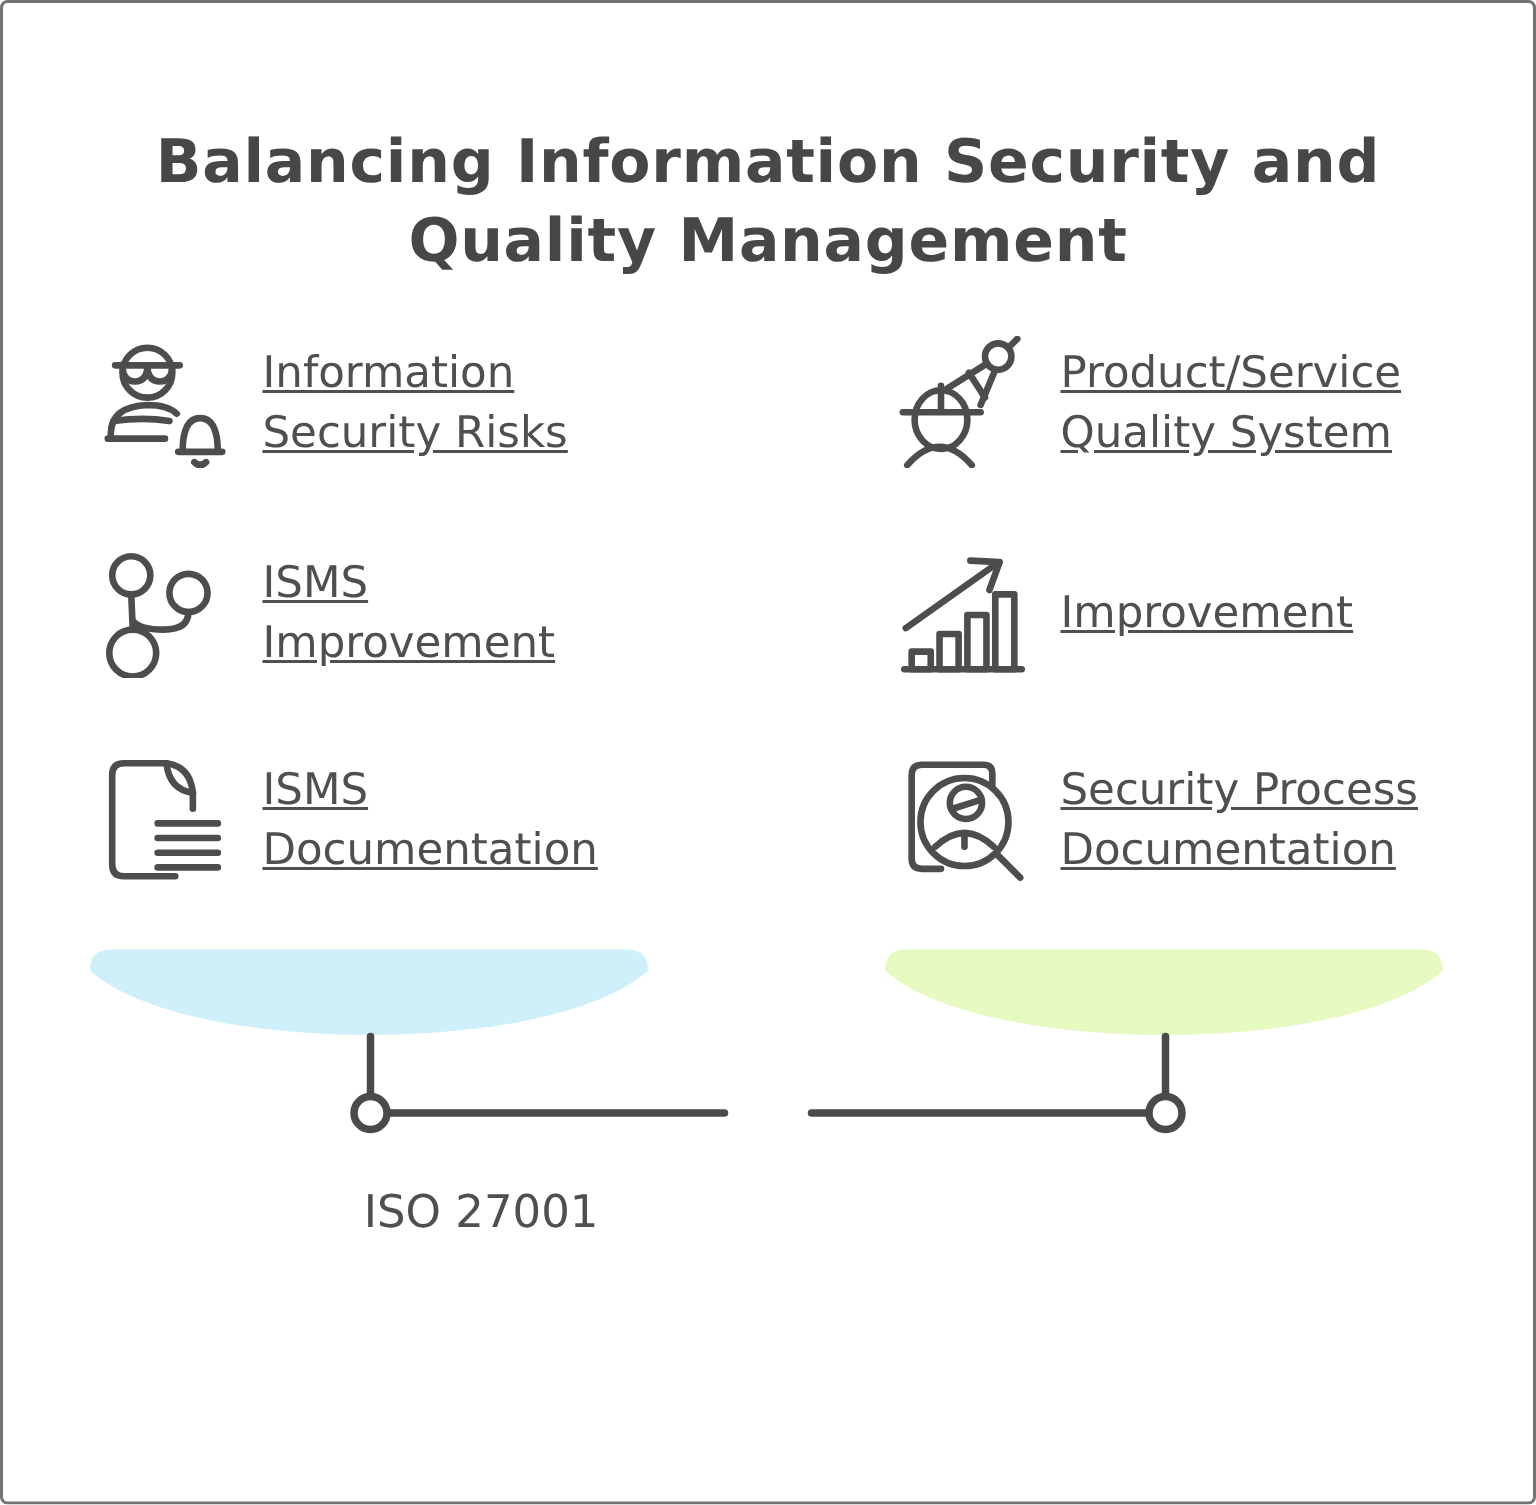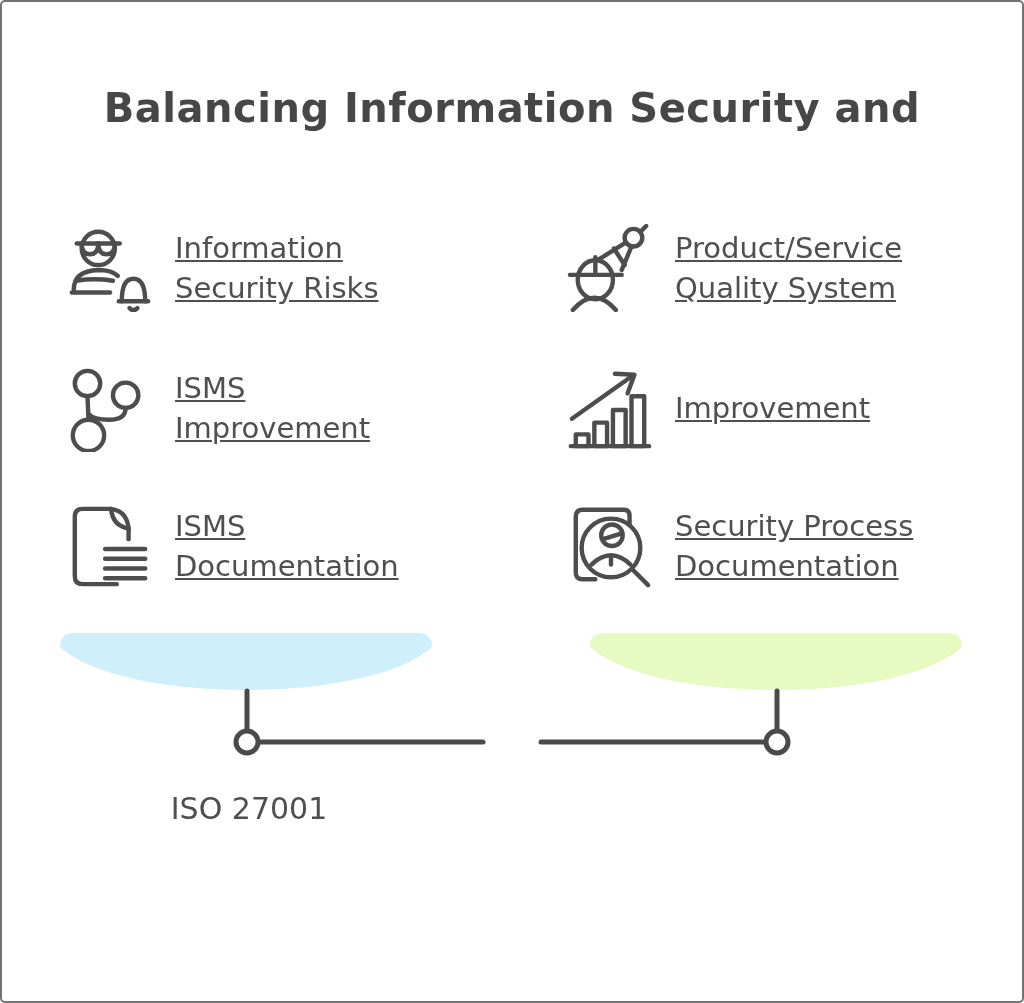--- a/index.html
+++ b/index.html
@@ -4,35 +4,36 @@
 <style>
   html,body{margin:0;padding:0;background:#fff;}
   body{width:1024px;height:1003px;font-family:"DejaVu Sans","Liberation Sans",sans-serif;}
   .canvas{position:relative;width:1020px;height:999px;margin:0;border:2px solid #737373;border-radius:5px;background:#ffffff;overflow:hidden;}
   .title{position:absolute;top:80px;left:0;width:100%;text-align:center;
          font-size:40px;font-weight:bold;letter-spacing:.5px;line-height:53px;color:#474747;}
   .row{position:absolute;display:flex;align-items:center;height:90px;}
   .row .icon-box{width:88px;height:88px;flex:0 0 88px;display:flex;align-items:center;justify-content:center;}
   .row .txt{margin-left:21px;font-size:29px;line-height:40px;color:#4f4f4f;white-space:nowrap;text-decoration:underline;}
   .row-l{left:64px;}
-  .row-r{left:564px;}
+  .row-r{left:596px;}
   .r1{top:221px;} .r2{top:361px;} .r3{top:499px;}
   svg.icon{stroke:#4d4d4d;fill:none;stroke-width:4.5;stroke-linecap:round;stroke-linejoin:round;}
   .scale-svg{position:absolute;left:0;top:0;}
-  .iso-label{position:absolute;top:789px;width:300px;text-align:center;font-size:30px;color:#4f4f4f;}
+  .iso-label{position:absolute;top:789px;width:300px;text-align:right;font-size:30px;color:#4f4f4f;}
   .iso-left{left:97px;}
   .iso-right{left:627px;}
 </style>
 </head>
 <body>
 
 <div class="canvas">
 
   <div class="title">
     <div>Balancing Information Security and</div>
+    <div>Quality Management</div>
   </div>
 
   <div class="row row-l r1">
     <div class="icon-box">
       <svg class="icon" width="88" height="88" viewBox="0 0 90 90">
         <circle cx="33" cy="25" r="17"></circle>
         <line x1="11" y1="20" x2="55" y2="20"></line>
         <path d="M16 20 Q16 31 24.5 31 Q33 31 33 20"></path>
         <path d="M33 20 Q33 31 41.5 31 Q50 31 50 20"></path>
         <path d="M8 67 Q8 48 33 47 Q47 47 53 53"></path>

